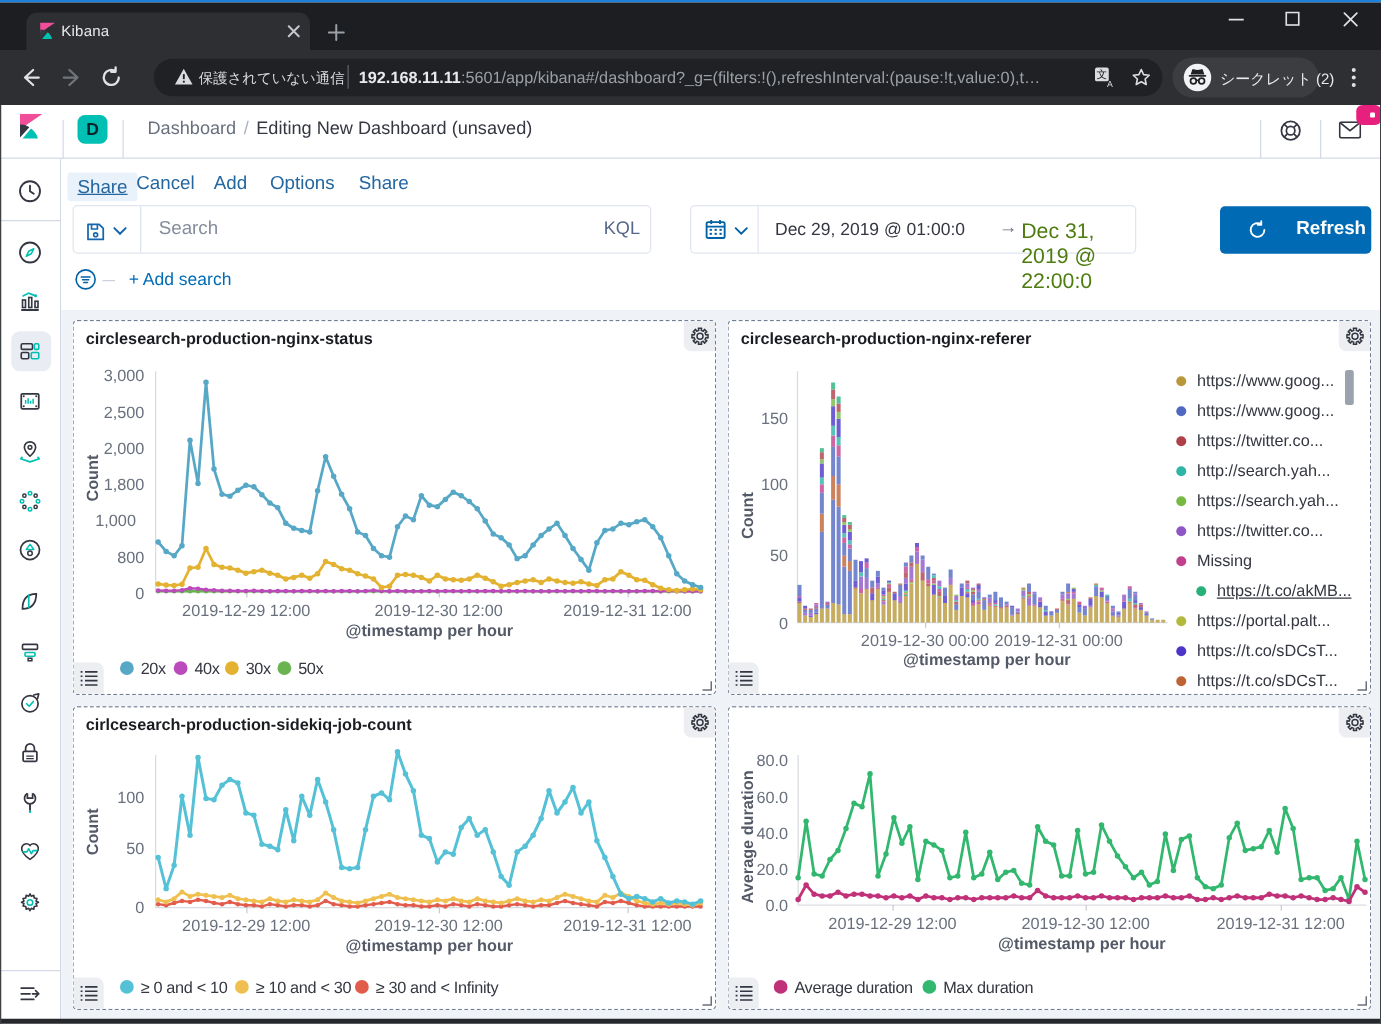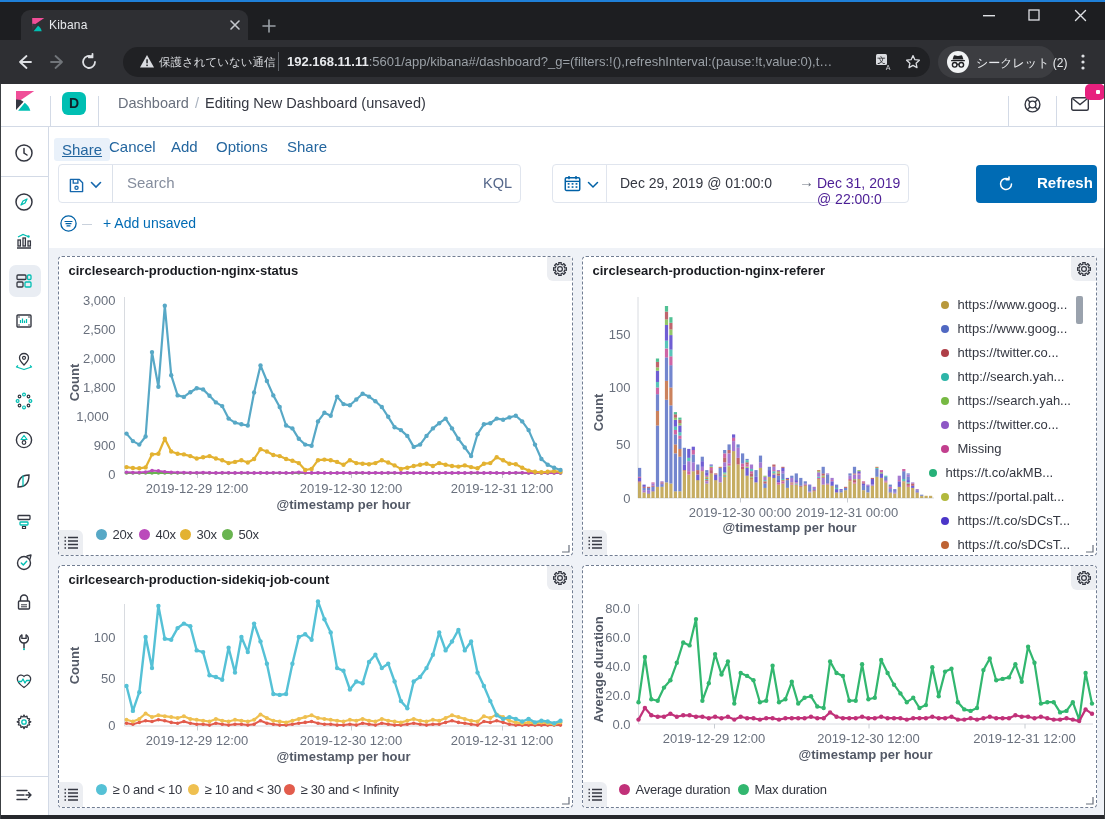--- a/index.html
+++ b/index.html
@@ -38,21 +38,21 @@
 #savelink{background:#e9f1fa;border-radius:3px;padding:3px 8px;text-decoration:underline;}
 .qbox{position:absolute;top:36px;height:39px;background:#fff;border:1px solid #e0e5ee;border-radius:4px;}
 #qleft{left:9px;width:463px;}
 #qleft .divv{position:absolute;left:53px;top:0;width:1px;height:37px;background:#dbe1ea;}
 #qleft .ph{position:absolute;left:68px;top:9px;font-size:15px;color:#858d9d;}
 #qleft .kql{position:absolute;right:8px;top:10px;font-size:14.5px;color:#55678a;}
 #qdate{left:503px;width:357px;}
 #qdate .divv{position:absolute;left:53px;top:0;width:1px;height:37px;background:#e0e5ee;}
 #qdate .d1{position:absolute;left:67px;top:10px;font-size:14px;color:#343741;}
 #qdate .arr{position:absolute;left:246px;top:8px;font-size:15px;color:#69707d;}
-#qdate .d2{position:absolute;left:264px;top:10px;font-size:14px;color:#4c1d95;}
+#qdate .d2{position:absolute;left:264px;top:10px;font-size:17px;color:#4d7c0f;}
 #refresh{position:absolute;left:927px;top:37px;width:121px;height:38px;background:#006bb4;border-radius:4px;color:#fff;}
 #refresh span{position:absolute;left:44px;top:9px;font-size:15px;font-weight:600;margin-left:17px;}
 #addfilter{position:absolute;left:0px;top:82px;width:400px;height:30px;}
 #addfilter .t{position:absolute;left:54px;top:5px;font-size:14px;color:#006bb4;}
 #addfilter .dash{position:absolute;left:33px;top:14px;width:10px;height:1px;background:#c9d1dc;}
 
 #content{position:absolute;left:49px;top:248px;width:1056px;height:568px;background:#eff2f7;}
 .panel{position:absolute;background:#fff;border:1px dashed #717d92;border-radius:4px;}
 .ptitle{position:absolute;left:10px;top:6px;font-size:13px;font-weight:700;color:#1a1c21;}
 .gearbtn{position:absolute;right:0;top:0;width:25px;height:24px;background:#eceef2;border-radius:0 3px 0 6px;}
@@ -302,21 +302,21 @@
         <path d="M13.5 8 A5.5 5.5 0 1 1 11 3.4 M11 1 V3.8 H8.2" fill="none" stroke="#fff" stroke-width="1.5" stroke-linecap="round" stroke-linejoin="round"></path>
       </svg>
       <span>Refresh</span>
     </div>
     <div id="addfilter">
       <svg class="abs" style="left:11px;top:5px" width="17" height="17" viewBox="0 0 17 17">
         <circle cx="8.5" cy="8.5" r="7.6" fill="none" stroke="#0061a6" stroke-width="1.3"></circle>
         <path d="M5 6.5 h7 M6 8.7 h5 M7 10.9 h3" stroke="#0061a6" stroke-width="1.2" stroke-linecap="round"></path>
       </svg>
       <div class="dash"></div>
-      <span class="t">+ Add unsaved</span>
+      <span class="t">+ Add search</span>
     </div>
   </div>
 <div id="content">
     <div class="panel" style="left:8.5px;top:8px;width:515px;height:300px;">
       <div class="ptitle">circlesearch-production-nginx-status</div>
       <div class="gearbtn">
         <svg style="left:5px;top:4px" width="16" height="16" viewBox="0 0 20 20">
           <path d="M8.34 1.97 L11.66 1.97 L11.22 4.12 L13.29 4.99 L14.50 3.15 L16.85 5.50 L15.01 6.71 L15.88 8.78 L18.03 8.34 L18.03 11.66 L15.88 11.22 L15.01 13.29 L16.85 14.50 L14.50 16.85 L13.29 15.01 L11.22 15.88 L11.66 18.03 L8.34 18.03 L8.78 15.88 L6.71 15.01 L5.50 16.85 L3.15 14.50 L4.99 13.29 L4.12 11.22 L1.97 11.66 L1.97 8.34 L4.12 8.78 L4.99 6.71 L3.15 5.50 L5.50 3.15 L6.71 4.99 L8.78 4.12 Z" fill="none" stroke="#343741" stroke-width="1.5" stroke-linejoin="round"></path>
           <circle cx="10" cy="10" r="3.0" fill="none" stroke="#343741" stroke-width="1.5"></circle>
         </svg>
@@ -606,21 +606,21 @@
         <circle cx="482.4" cy="202.0" r="2.2" fill="#57A8C6"></circle>
         <circle cx="488.7" cy="207.8" r="2.2" fill="#57A8C6"></circle>
         <circle cx="495.1" cy="210.7" r="2.2" fill="#57A8C6"></circle>
         <circle cx="501.5" cy="213.0" r="2.2" fill="#57A8C6"></circle>
       </svg>
       <div class="ticklab tr" style="left:11px;top:36px;width:46px;">3,000</div>
       <div class="ticklab tr" style="left:11px;top:65px;width:46px;">2,500</div>
       <div class="ticklab tr" style="left:11px;top:94px;width:46px;">2,000</div>
       <div class="ticklab tr" style="left:11px;top:123px;width:46px;">1,800</div>
       <div class="ticklab tr" style="left:11px;top:152px;width:46px;text-align:center;">1,000</div>
-      <div class="ticklab tr" style="left:11px;top:180.5px;width:46px;">900</div>
+      <div class="ticklab tr" style="left:11px;top:180.5px;width:46px;">800</div>
       <div class="ticklab tr" style="left:11px;top:209.5px;width:46px;">0</div>
       <div class="atitle" style="left:-7px;top:118px;transform:rotate(-90deg);transform-origin:center;width:44px;text-align:center;">Count</div>
       <div class="ticklab tc" style="left:82.5px;top:224px;width:112px;">2019-12-29 12:00</div>
       <div class="ticklab tc" style="left:236.5px;top:224px;width:112px;">2019-12-30 12:00</div>
       <div class="ticklab tc" style="left:387.5px;top:224px;width:112px;">2019-12-31 12:00</div>
       <div class="atitle tc" style="left:210px;top:240px;width:150px;">@timestamp per hour</div>
       <div class="leg" style="left:37px;top:270px;"><span class="dot" style="background:#57A8C6"></span>20x</div>
       <div class="leg" style="left:80px;top:270px;"><span class="dot" style="background:#BB4ABB"></span>40x</div>
       <div class="leg" style="left:121px;top:270px;"><span class="dot" style="background:#E3B231"></span>30x</div>
       <div class="leg" style="left:163px;top:270px;"><span class="dot" style="background:#69B450"></span>50x</div>
@@ -1004,21 +1004,21 @@
       <div class="ticklab tc" style="left:101.5px;top:248px;width:112px;">2019-12-30 00:00</div>
       <div class="ticklab tc" style="left:208.5px;top:248px;width:112px;">2019-12-31 00:00</div>
       <div class="atitle tc" style="left:132px;top:263px;width:150px;">@timestamp per hour</div>
       <div class="lgi" style="left:358px;top:40.2px;"><span class="dot" style="background:#B8983B"></span><span>https://www.goog...</span></div>
       <div class="lgi" style="left:358px;top:64.2px;"><span class="dot" style="background:#5068C2"></span><span>https://www.goog...</span></div>
       <div class="lgi" style="left:358px;top:88.2px;"><span class="dot" style="background:#AF3F48"></span><span>https://twitter.co...</span></div>
       <div class="lgi" style="left:358px;top:112.2px;"><span class="dot" style="background:#2EB5A8"></span><span>http://search.yah...</span></div>
       <div class="lgi" style="left:358px;top:136.2px;"><span class="dot" style="background:#77B943"></span><span>https://search.yah...</span></div>
       <div class="lgi" style="left:358px;top:160.2px;"><span class="dot" style="background:#8E57C5"></span><span>https://twitter.co...</span></div>
       <div class="lgi" style="left:358px;top:184.2px;"><span class="dot" style="background:#C23F8E"></span><span>Missing</span></div>
-      <div class="lgi" style="left:346px;top:208.2px;"><span class="dot" style="background:#27B179"></span><span>https://t.co/akMB...</span></div>
+      <div class="lgi" style="left:374px;top:208.2px;text-decoration:underline;"><span class="dot" style="background:#27B179"></span><span>https://t.co/akMB...</span></div>
       <div class="lgi" style="left:358px;top:232.2px;"><span class="dot" style="background:#B2B93D"></span><span>https://portal.palt...</span></div>
       <div class="lgi" style="left:358px;top:256.2px;"><span class="dot" style="background:#4B36C8"></span><span>https://t.co/sDCsT...</span></div>
       <div class="lgi" style="left:358px;top:280.2px;"><span class="dot" style="background:#BE6334"></span><span>https://t.co/sDCsT...</span></div>
       <div style="position:absolute;left:493.5px;top:39px;width:6.5px;height:28px;background:#9aa2ad;border-radius:2px;"></div>
       <div class="legbtn">
         <svg style="left:5px;top:6px" width="15" height="13" viewBox="0 0 15 13">
           <g stroke="#343741" stroke-width="1.3">
             <path d="M4 1.5 H14 M4 5 H14 M4 8.5 H14 M4 12 H14"></path>
             <path d="M0.5 1.5 H2 M0.5 5 H2 M0.5 8.5 H2 M0.5 12 H2"></path>
           </g>

